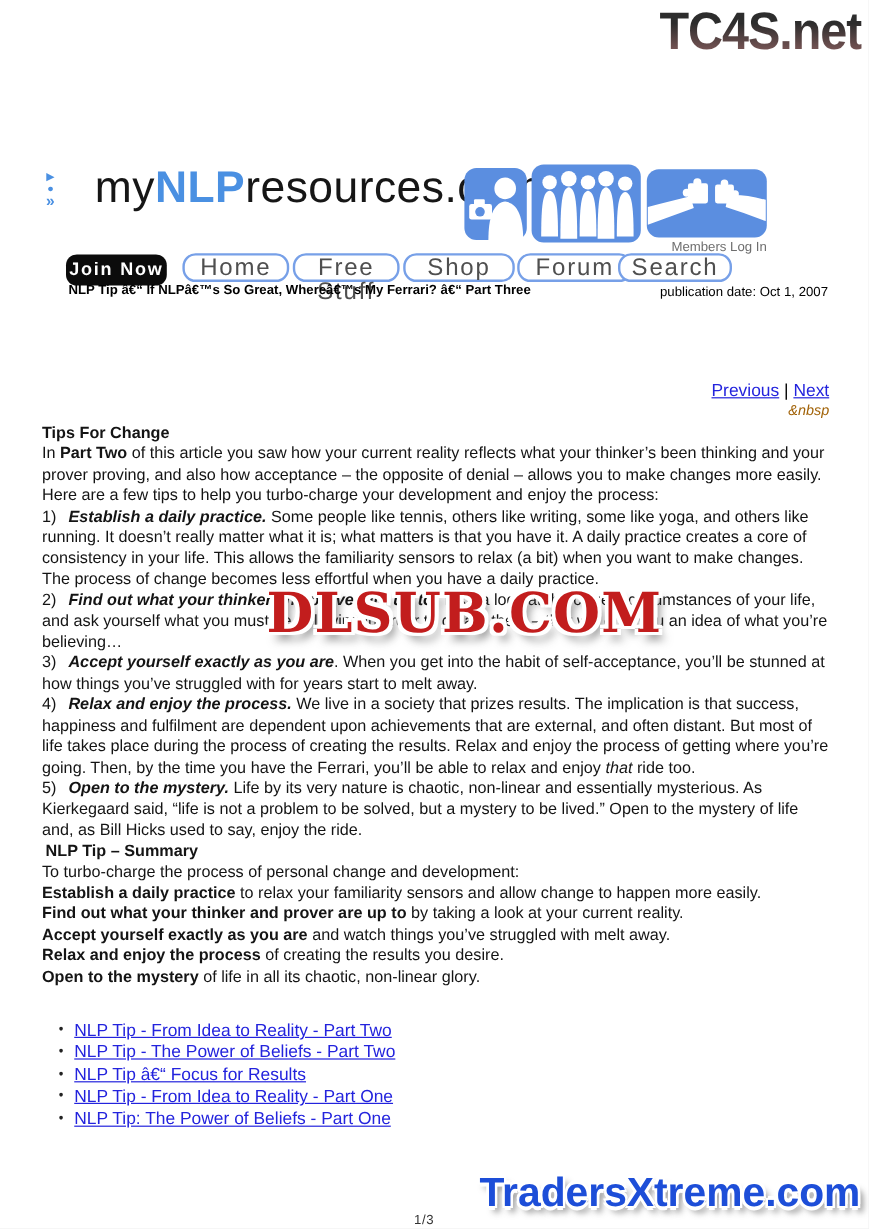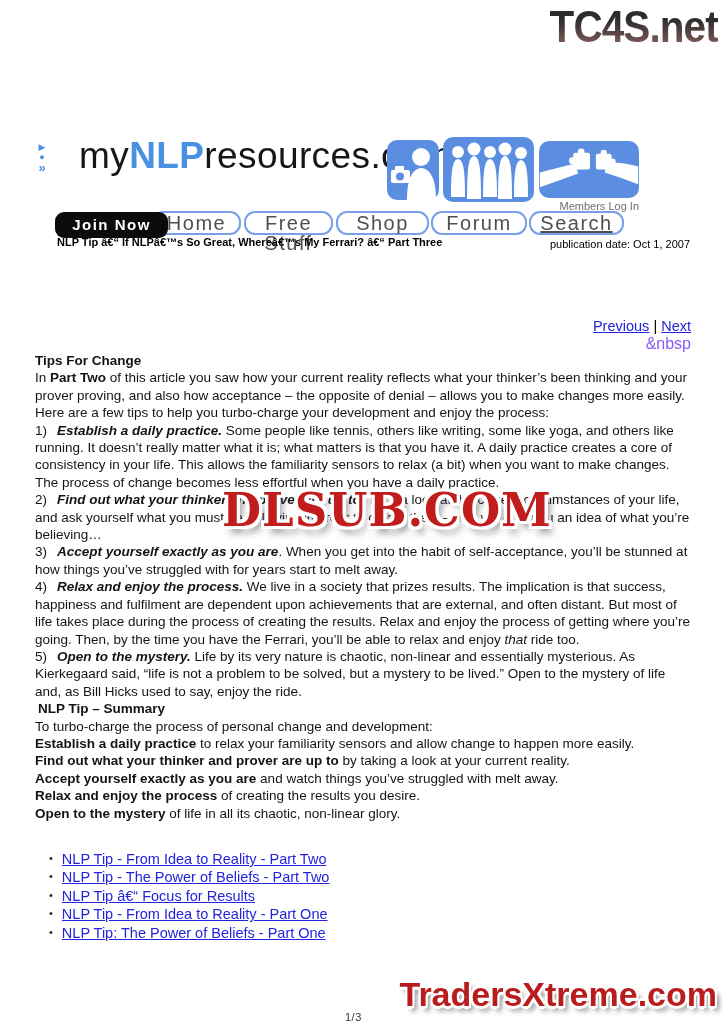--- a/index.html
+++ b/index.html
@@ -23,21 +23,21 @@
     position:absolute; left:222px; top:484px; z-index:30;
     font-family:"DejaVu Serif", serif; font-weight:bold;
     font-size:45px; letter-spacing:1px; color:#c21d1d; transform:scaleY(1.02);
     text-shadow:
       -3px -3px 0 #fff, 3px -3px 0 #fff, -3px 3px 0 #fff, 3px 3px 0 #fff,
       0 -3px 0 #fff, 0 3px 0 #fff, -3px 0 0 #fff, 3px 0 0 #fff,
       5px 7px 7px rgba(70,70,70,0.55);
   }
   .wm-bottom {
     position:absolute; right:7px; top:975px; z-index:30;
-    font-size:34px; font-weight:bold; color:#b91c1c;
+    font-size:34px; font-weight:bold; color:#1d4ed8;
     text-shadow:
       -2px -2px 0 #fff, 2px -2px 0 #fff, -2px 2px 0 #fff, 2px 2px 0 #fff,
       0 3px 0 #fff, 0 -3px 0 #fff, 4px 5px 5px rgba(60,60,60,0.6);
   }
   
   .logo-icons { position:absolute; left:36px; top:143px; width:12px; color:#4a90e2; text-align:center; line-height:1; }
   .logo-icons span { display:block; }
   .logo-icons .g1 { font-size:9px; }
   .logo-icons .g2 { font-size:9px; margin-top:1px; }
   .logo-icons .g3 { font-size:13px; font-weight:bold; margin-top:-1px; }
@@ -46,43 +46,43 @@
   .tagline { position:absolute; left:40px; top:177px; font-size:15px; color:#3f3f3f; letter-spacing:0.6px; }
   .tagline .dot { color:#4a90e2; font-weight:bold; }
   .tile { position:absolute; background:#5b8ee0; border-radius:10px; }
   .tile svg { display:block; width:100%; height:100%; }
   .tile-1 { left:387px; top:140px; width:52px; height:60px; }
   .tile-2 { left:443px; top:137px; width:91px; height:65px; }
   .tile-3 { left:539px; top:141px; width:100px; height:57px; }
   .members { position:absolute; top:200px; right:85px; font-size:11px; color:#6e6e6e; }
   
   .nav-join {
-    position:absolute; left:55px; top:212px; width:113px; height:26px; z-index:5;
+    position:absolute; left:55px; top:212px; width:84px; height:26px; z-index:5;
     background:#0b0b0b; border-radius:9px; color:#fff; font-weight:bold;
     font-size:15px; letter-spacing:1.5px; text-align:center; line-height:26px; cursor:pointer;
   }
   .tab {
     position:absolute; top:211px; height:24px; background:#fff;
     border:2px solid #77a0e8; border-radius:11px; text-align:center;
     font-size:20px; letter-spacing:1.5px; color:#4f4f4f; line-height:20px; cursor:pointer;
   }
   .tab:nth-of-type(1) { left:152px; width:89px; }
   .tab:nth-of-type(2) { left:244px; width:89px; }
   .tab:nth-of-type(3) { left:336px; width:93px; }
   .tab:nth-of-type(4) { left:431px; width:96px; }
-  .tab:nth-of-type(5) { left:529px; width:95px;text-decoration:underline; }
+  .tab:nth-of-type(5) { left:515px; width:95px; }
   
   .title-row { position:absolute; left:57px; top:236px; width:633px; display:flex; font-size:11px; z-index:6; }
   .doc-title { font-weight:bold; color:#000; flex:0 0 auto; max-width:487px; }
   .pub-date { flex:1 1 auto; text-align:right; color:#000; line-height:17px; }
   
   .pager { position:absolute; right:33px; top:318px; text-align:right; font-size:14.5px; }
   .pager a { color:#2323dd; text-decoration:underline; cursor:pointer; }
   .pager .sep { color:#000; }
-  .nbsp-line { color:#8b5cf6; font-size:16px; margin-top:1px; }
+  .nbsp-line { color:#a16207; font-size:12px; margin-top:1px;font-style:italic; }
   
   .article { position:absolute; left:35px; top:352px; width:656px; font-size:13.5px; line-height:17.4px; color:#141414; z-index:2; }
   .article p { margin:0; }
   .num { display:inline-block; margin-right:10px; }
   .tip-lead { font-weight:bold; font-style:italic; }
   .sum-head { font-weight:bold; padding-left:3px; }
   .sum-bold { font-weight:bold; }
   
   .links { position:absolute; left:49px; top:851px; list-style:none; font-size:14.5px; line-height:17.4px; }
   .links li { display:flex; align-items:baseline; }

